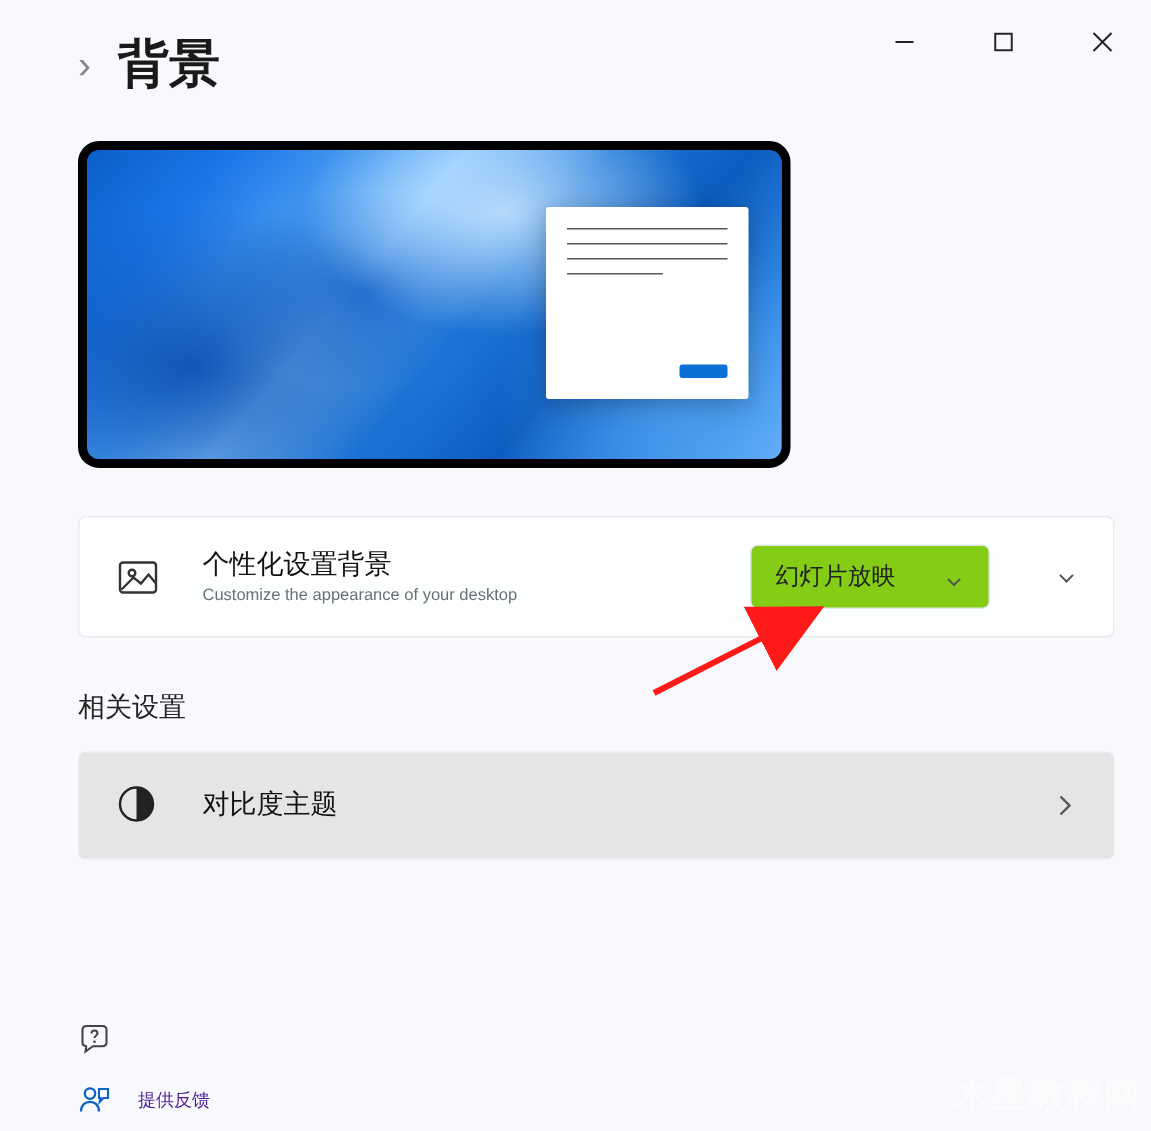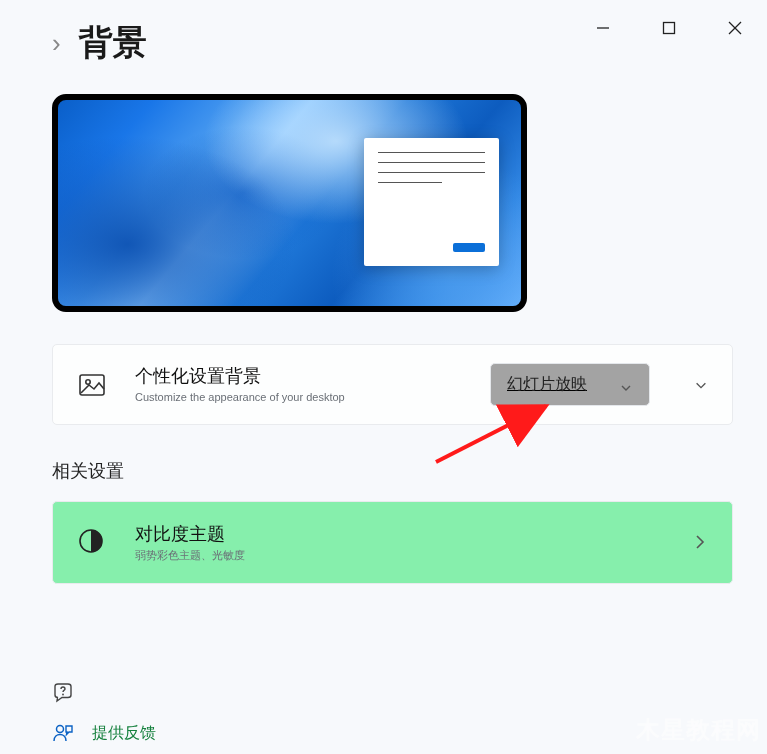--- a/index.html
+++ b/index.html
@@ -39,21 +39,21 @@
       font-size: 34px;
       font-weight: 600;
       color: #1a1a1a;
     }
     .breadcrumb-sep {
       font-size: 26px;
       color: #888;
       font-weight: 400;
     }
     .content {
-      padding: 28px 34px 0 52px;
+      padding: 28px 24px 0 52px;
     }
     .preview {
       width: 475px;
       height: 218px;
       border: 6px solid #000;
       border-radius: 14px;
       background: linear-gradient(130deg, #0a5fc9 0%, #1976e8 15%, #4b9cf0 30%, #87c5ff 40%, #1e77d8 55%, #0d5cbf 70%, #3187e4 85%, #6bb4ff 100%);
       position: relative;
       overflow: hidden;
     }
@@ -116,29 +116,28 @@
       font-size: 18px;
       color: #111;
       margin-bottom: 2px;
     }
     .setting-desc {
       font-size: 11px;
       color: #6a6f76;
       line-height: 1.35;
     }
     .dropdown {
-      background: #a3a3a3;
+      background: #84cc16;
       border: 1px solid #e4e7eb;
       border-radius: 5px;
       padding: 10px 16px;
       display: flex;
       align-items: flex-end;
       gap: 32px;
       cursor: pointer;
-      text-decoration: underline;
     }
     .dropdown-label {
       font-size: 16px;
       color: #222;
     }
     .chevron {
       width: 14px;
       height: 14px;
       display: flex;
       align-items: center;
@@ -149,21 +148,21 @@
       cursor: pointer;
     }
     .section-label {
       margin-top: 34px;
       font-size: 18px;
       font-weight: 500;
       color: #222;
     }
     .link-card {
       margin-top: 18px;
-      background: #86efac;
+      background: #e5e5e5;
       border: 1px solid #e9ebee;
       border-radius: 5px;
       padding: 20px 24px;
       display: flex;
       align-items: center;
       gap: 28px;
       cursor: pointer;
     }
     .link-arrow {
       width: 16px;
@@ -181,22 +180,22 @@
       display: flex;
       align-items: center;
       gap: 18px;
       cursor: pointer;
     }
     .footer-link-icon {
       width: 22px;
       height: 22px;
     }
     .footer-link-text {
-      font-size: 16px;
-      color: #15803d;
+      font-size: 12px;
+      color: #4c1d95;
     }
     .help-link .footer-link-text { color: #333; visibility: hidden; }
     .annotation-arrow {
       position: absolute;
       left: 428px;
       top: 400px;
       width: 140px;
       height: 70px;
       pointer-events: none;
       z-index: 5;
@@ -281,21 +280,20 @@
 
   <div class="link-card">
     <div class="setting-icon">
       <svg width="28" height="28" viewBox="0 0 28 28">
         <circle cx="14" cy="14" r="11" fill="none" stroke="#222" stroke-width="1.6"></circle>
         <path d="M14 3 A11 11 0 0 1 14 25 Z" fill="#222"></path>
       </svg>
     </div>
     <div class="setting-text">
       <div class="setting-title">对比度主题</div>
-      <div class="setting-desc">弱势彩色主题、光敏度</div>
     </div>
     <span class="link-arrow">
       <svg width="16" height="16" viewBox="0 0 16 16">
           <polyline points="5,2 11,8 5,14" fill="none" stroke="#555" stroke-width="1.6"></polyline>
         </svg>
     </span>
   </div>
 </div>
 
 <svg class="annotation-arrow" viewBox="0 0 140 70">

